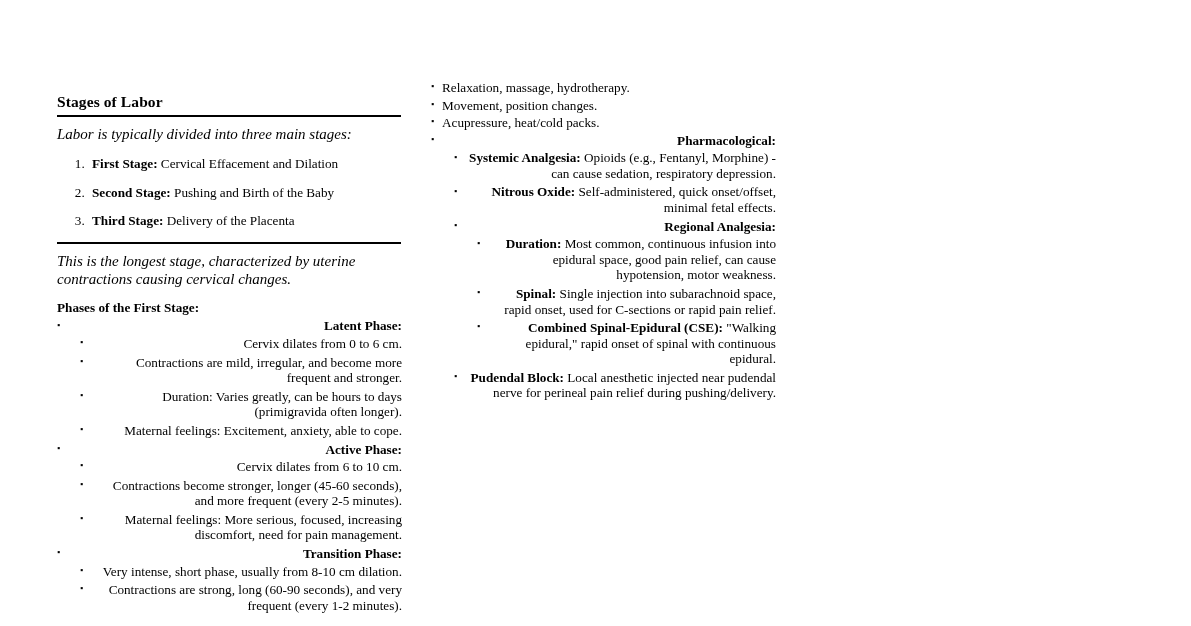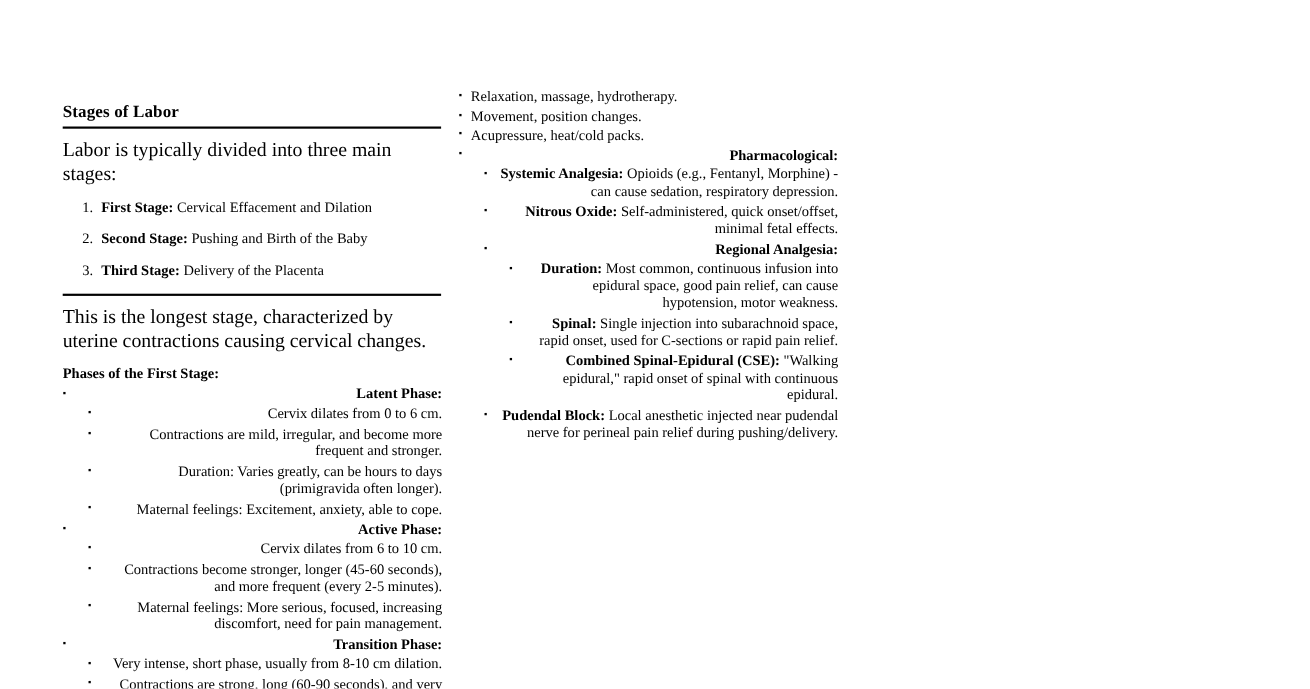--- a/index.html
+++ b/index.html
@@ -18,21 +18,21 @@
     position: relative;
     width: 1191px;
     height: 626px;
   }
   .col {
     position: absolute;
     top: 0;
     width: 345px;
   }
   .col-left  { left: 57px; }
-  .col-right { left: 417px; }
+  .col-right { left: 431px; }
 
   
   h1.sec-heading {
     font-size: 15.5px;
     font-weight: bold;
     margin: 0 0 4px 0;
     padding: 0;
     line-height: 1.25;
     letter-spacing: 0.1px;
   }
@@ -45,23 +45,24 @@
   }
   .subheading {
     font-size: 13.2px;
     font-weight: bold;
     margin: 0 0 2px 0;
     line-height: 1.3;
   }
 
   
   p.body-text {
-    font-size: 18px;
+    font-size: 15px;
     line-height: 1.18;
     margin: 0 0 9px 0;
+    font-style: italic;
   }
   p.body-text.tight { margin-bottom: 11px; }
 
   
   ol.num-list {
     margin: 4px 0 12px 0;
     padding-left: 31px;
     font-size: 13.2px;
     line-height: 1.26;
   }

